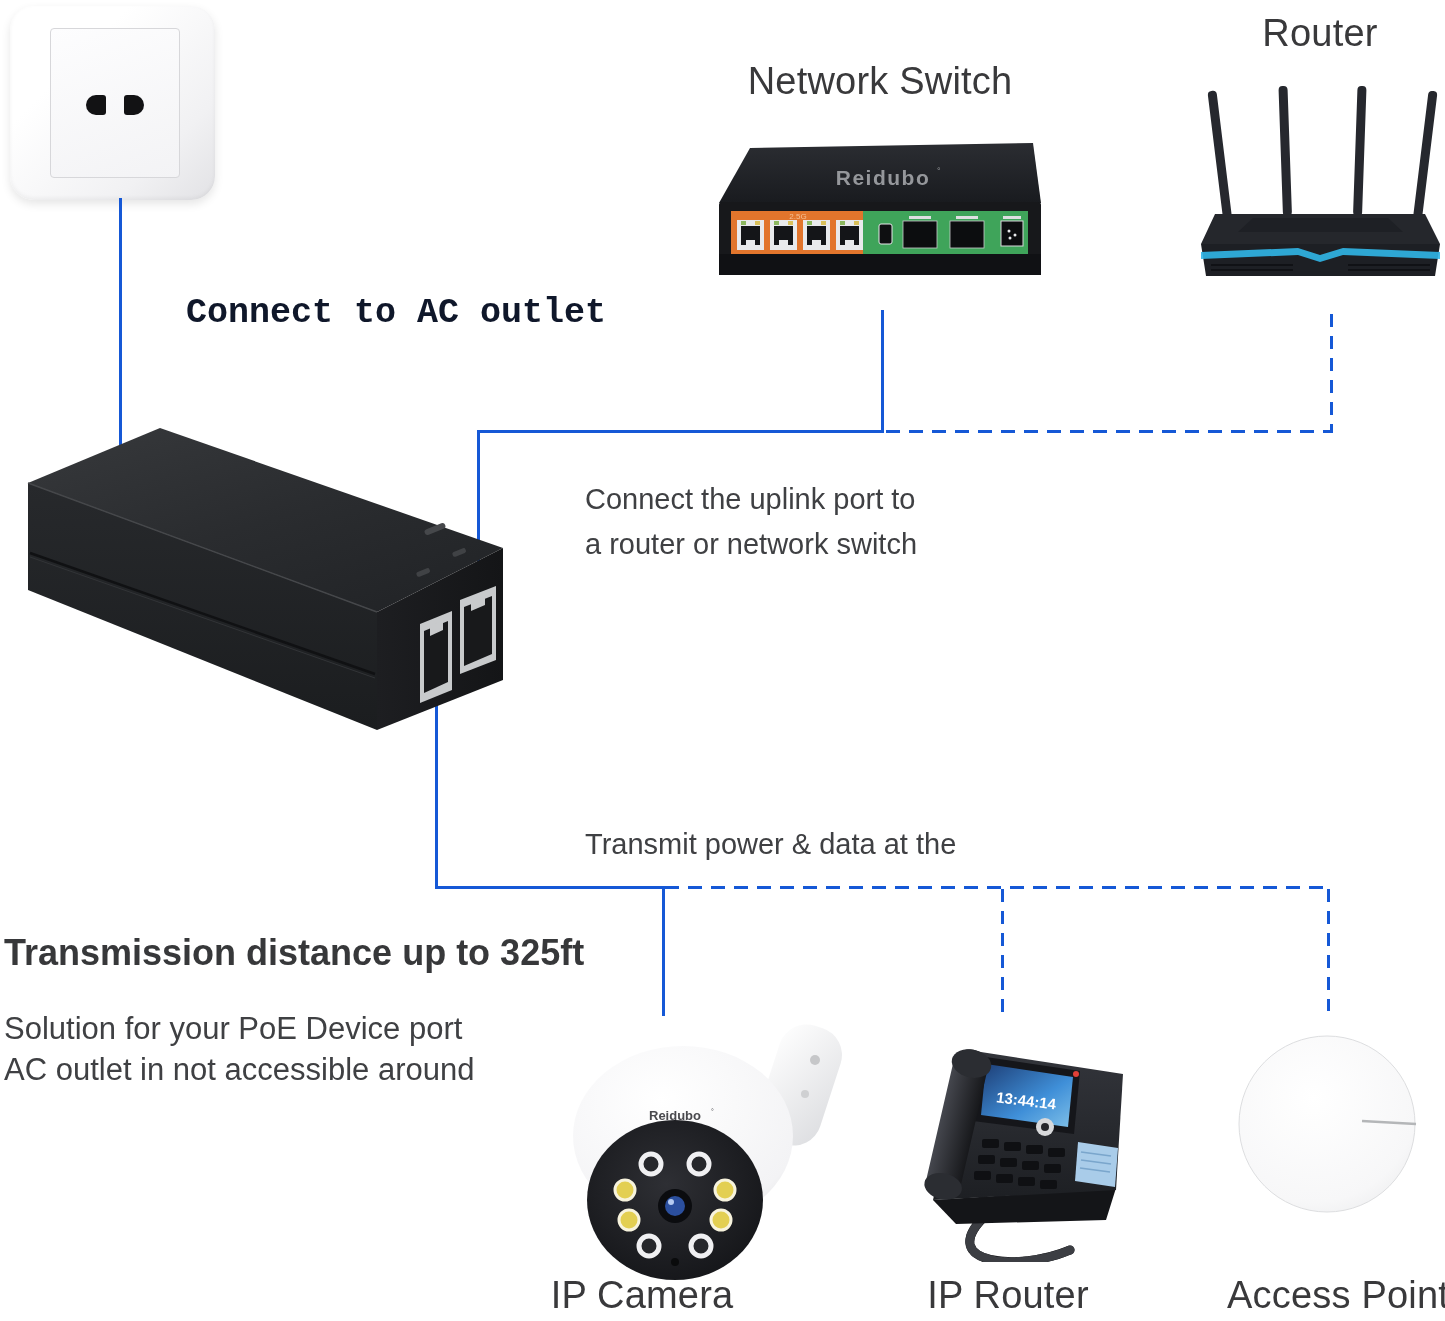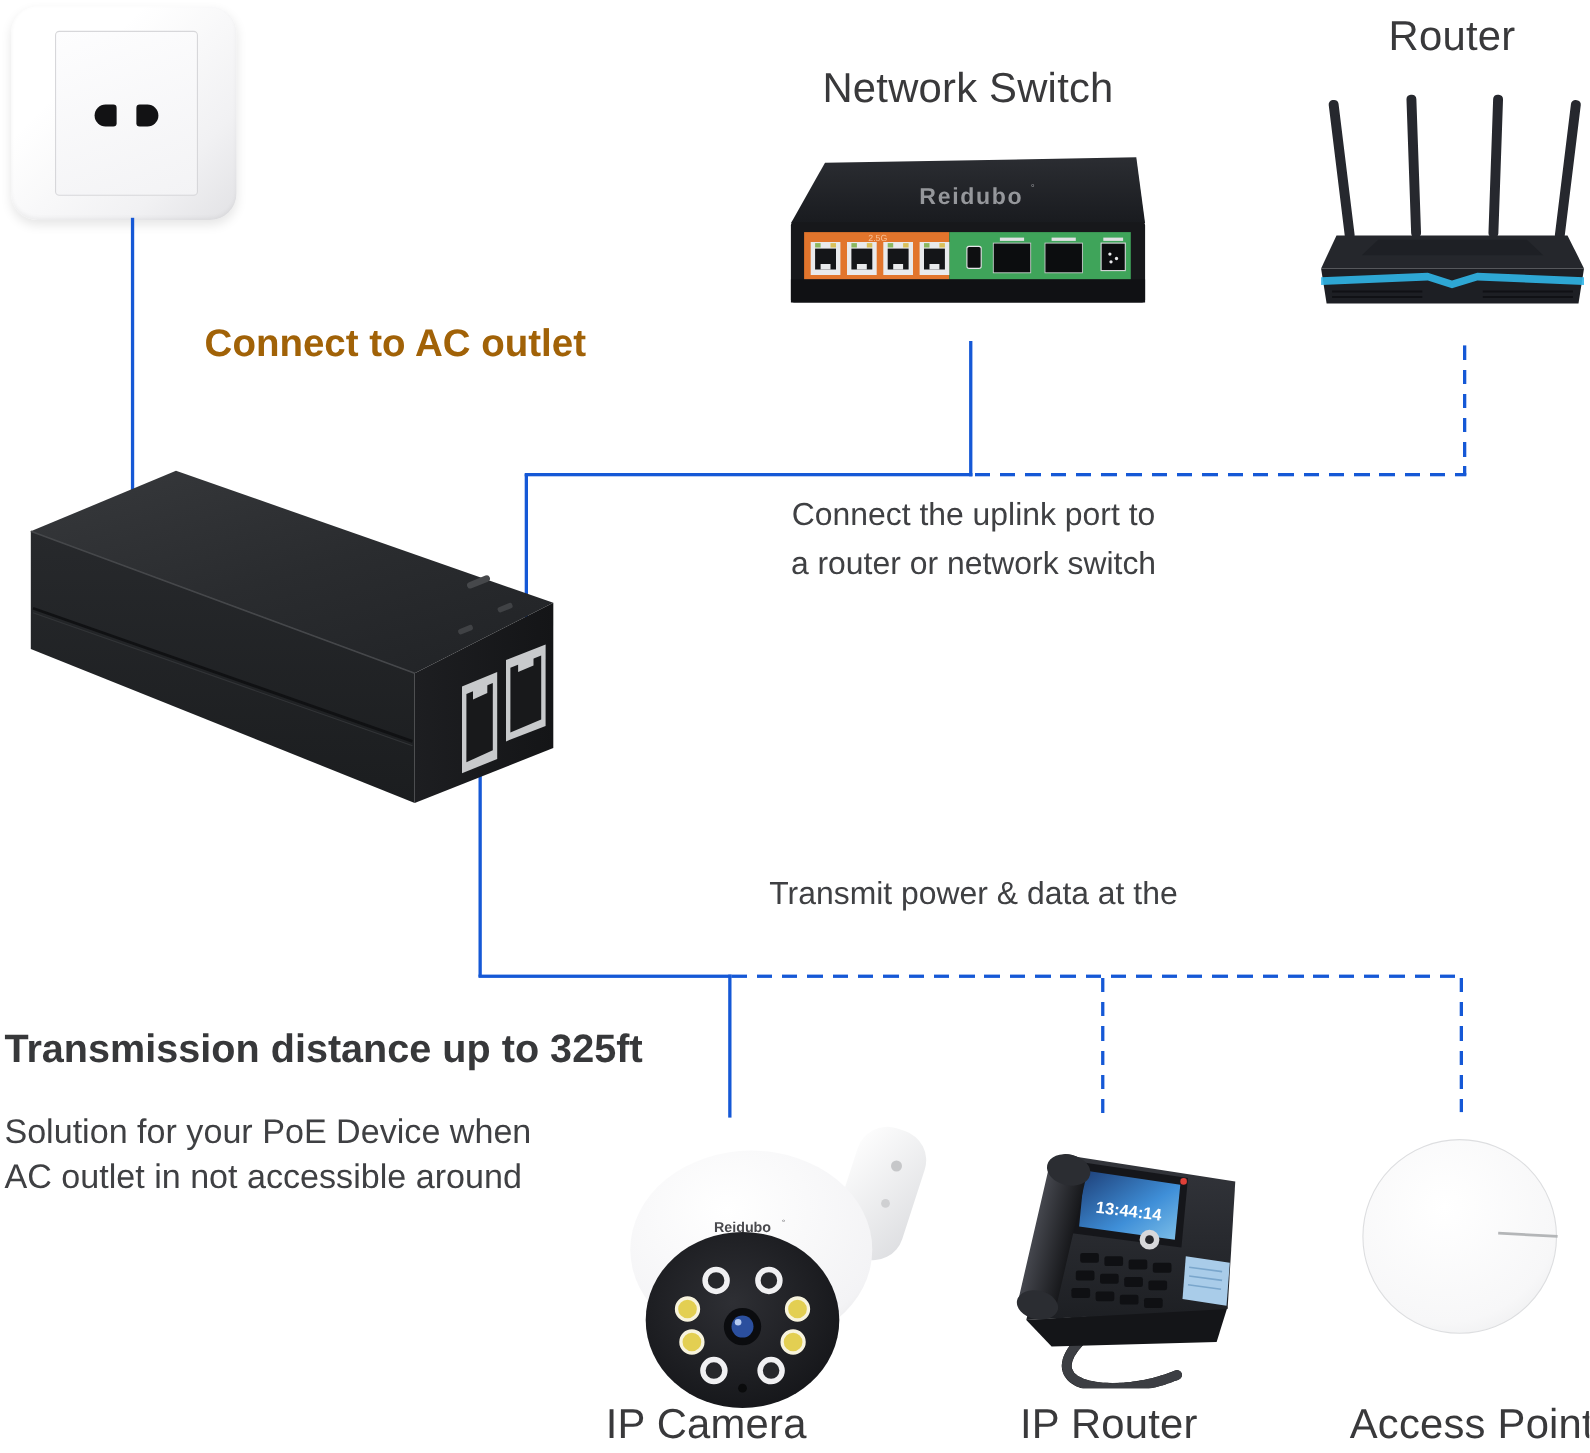--- a/index.html
+++ b/index.html
@@ -8,23 +8,23 @@
     font-family:"Liberation Sans", sans-serif;color:#3f4043;
   }
   .abs{position:absolute;}
   
   .line-v{position:absolute;width:3px;background:#1558d6;}
   .line-h{position:absolute;height:3px;background:#1558d6;}
   .dash-h{position:absolute;height:3px;background:repeating-linear-gradient(90deg,#1558d6 0 14px,transparent 14px 23px);}
   .dash-v{position:absolute;width:3px;background:repeating-linear-gradient(180deg,#1558d6 0 13px,transparent 13px 22px);}
   
   .device-title{position:absolute;font-size:38px;font-weight:500;color:#39393b;text-align:center;letter-spacing:0.2px;}
-  .note{position:absolute;font-size:29px;line-height:45px;color:#3f4043;text-align:center;}
+  .note{position:absolute;font-size:29px;line-height:45px;color:#3f4043;margin-top:31px;}
   .note span{display:block;}
-  .connect-ac{position:absolute;font-size:35px;font-weight:600;color:#a16207;}
+  .connect-ac{position:absolute;font-size:35px;font-weight:600;color:#0f172a;font-family:Liberation Mono, monospace;}
   .distance-head{position:absolute;font-size:36px;font-weight:700;color:#37383a;}
   .solution{position:absolute;font-size:31px;line-height:41px;color:#3f4043;}
   .solution span{display:block;}
   
   .outlet{
     position:absolute;left:10px;top:6px;width:205px;height:194px;border-radius:24px;
     background:linear-gradient(135deg,#ffffff 30%,#f1f1f3 75%,#e2e2e5 100%);
     box-shadow:0 4px 10px rgba(0,0,0,0.10), inset 0 -2px 4px rgba(0,0,0,0.05);
   }
   .outlet-plate{
@@ -75,21 +75,21 @@
     <span>a router or network switch</span>
   </div>
 
   <div class="note" style="left:585px;top:791px;width:600px;">
     <span>Transmit power &amp; data at the</span>
   </div>
 
   <div class="distance-head" style="left:4px;top:932px;text-align:center;">Transmission distance up to 325ft</div>
 
   <div class="solution" style="left:4px;top:1008px;">
-    <span>Solution for your PoE Device when</span>
+    <span>Solution for your PoE Device port</span>
     <span>AC outlet in not accessible around</span>
   </div>
 
   <svg class="abs" style="left:0px;top:398px;" width="520" height="345" viewBox="0 0 520 345">
     <defs>
       <linearGradient id="injTop" x1="0" y1="0" x2="0.8" y2="1">
         <stop offset="0" stop-color="#37393c"></stop>
           <stop offset="0.55" stop-color="#2a2c2f"></stop>
           <stop offset="1" stop-color="#222427"></stop>
       </linearGradient>

